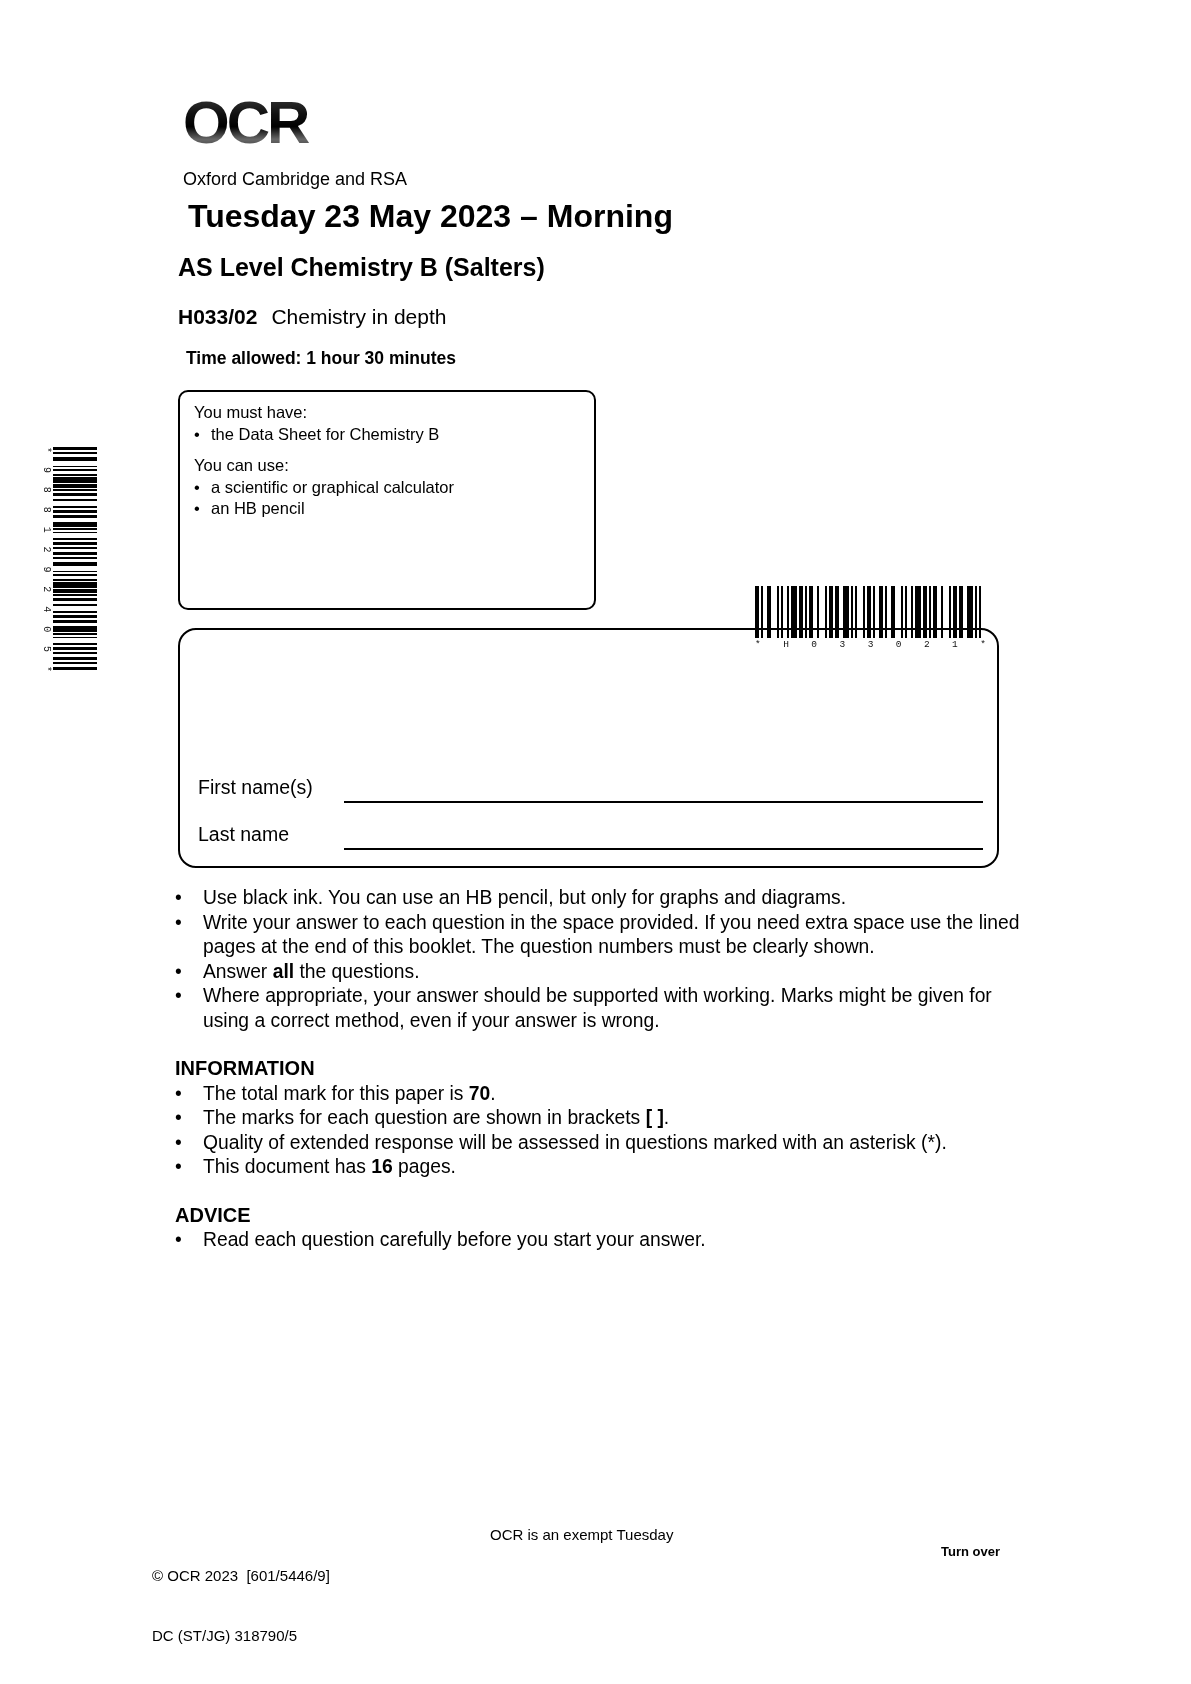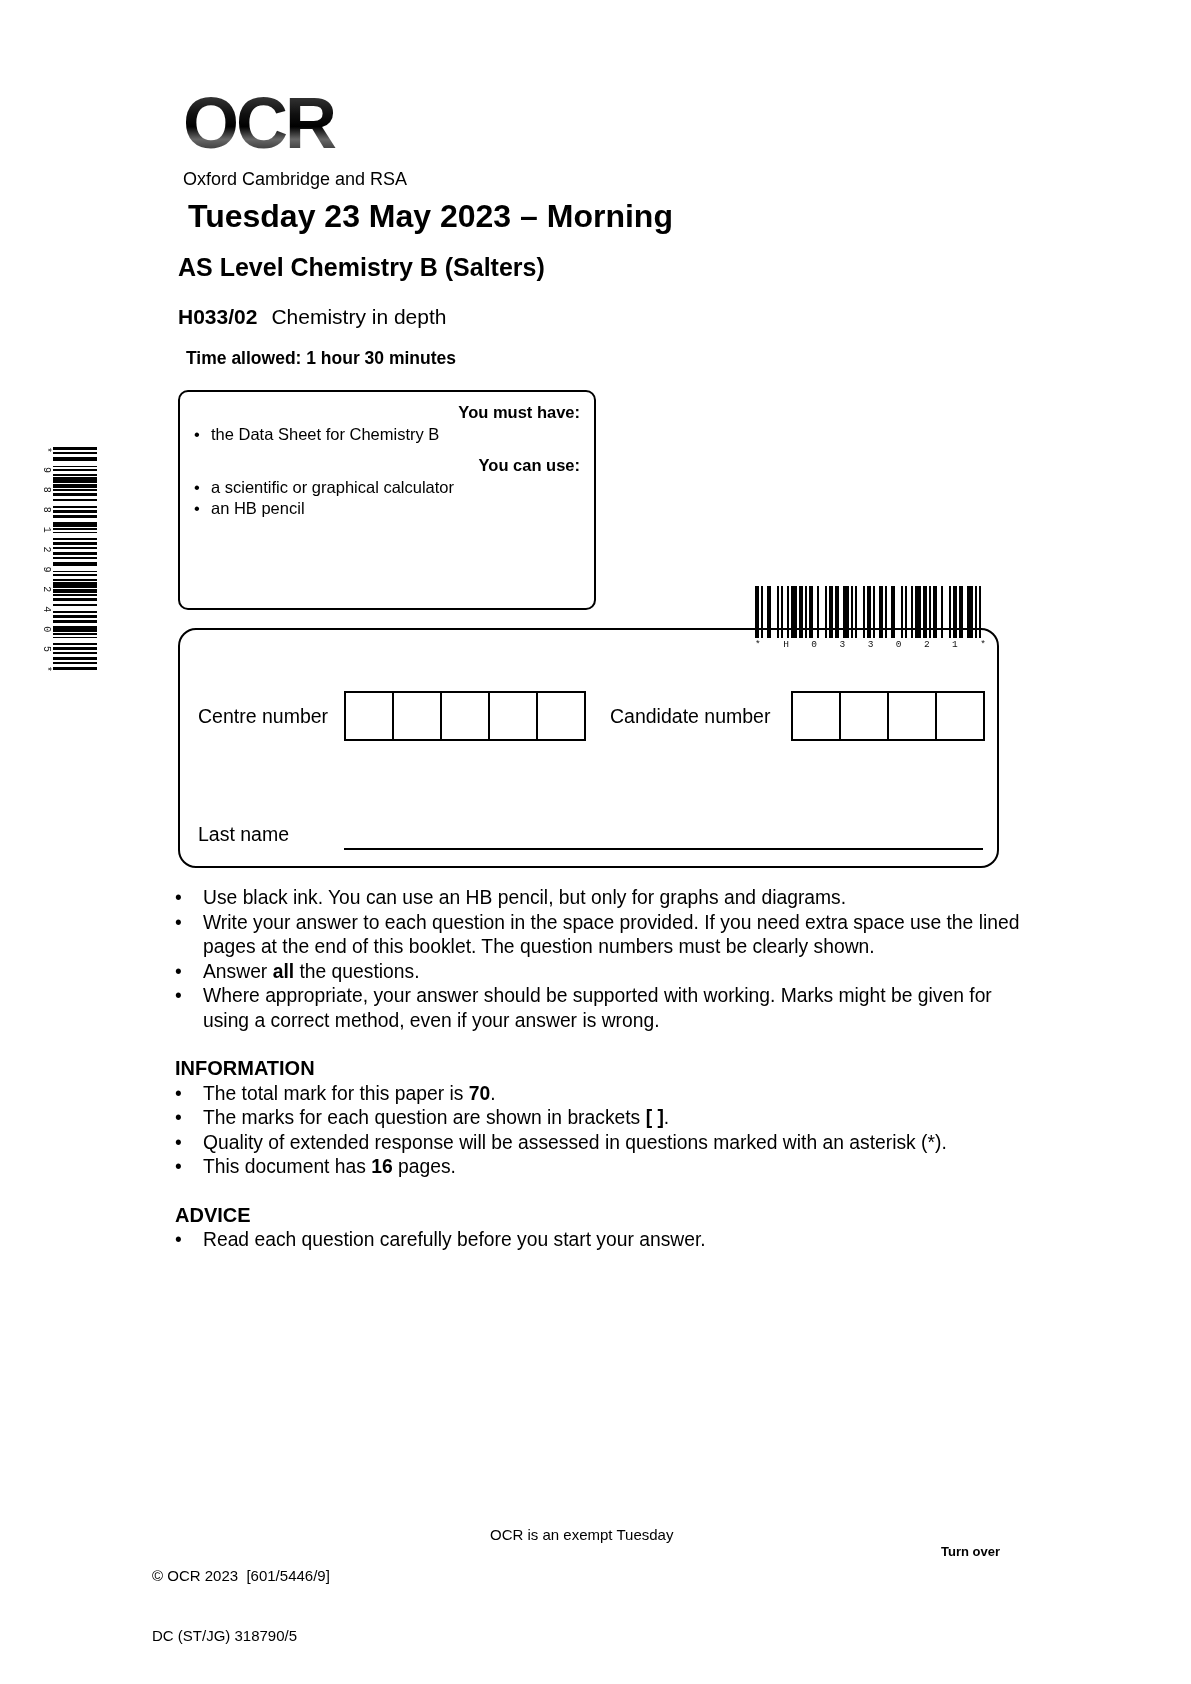--- a/index.html
+++ b/index.html
@@ -3,41 +3,41 @@
 <meta charset="utf-8">
 <style>
   html,body{margin:0;padding:0;background:#fff;}
   .page{
     position:relative;width:1191px;height:1684px;background:#ffffff;
     font-family:"Liberation Sans",sans-serif;color:#000;overflow:hidden;
   }
   .abs{position:absolute;}
   
   .logo-text{
-    font-size:72px;font-weight:700;letter-spacing:-3px;line-height:74px;color:#1b1b1b;
+    font-size:60px;font-weight:700;letter-spacing:-3px;line-height:74px;color:#1b1b1b;
   }
   @supports (-webkit-background-clip:text){
     .logo-text{
       background:linear-gradient(180deg,#4a4a4a 0%,#101010 38%,#000 55%,#676767 72%,#141414 100%);
       -webkit-background-clip:text;-webkit-text-fill-color:transparent;
     }
   }
   .logo-sub{font-size:18px;margin-top:9px;color:#000;}
   
   .date-title{font-size:32px;font-weight:700;}
   .qual-title{font-size:25px;font-weight:700;}
   .paper-line{font-size:21px;}
   .paper-code{font-weight:700;margin-right:14px;}
   .time-line{font-size:17.5px;font-weight:700;}
   
   .req-box{
     left:178px;top:390px;width:418px;height:220px;border:2px solid #000;border-radius:10px;
     box-sizing:border-box;padding:11px 14px;font-size:16.5px;
   }
-  .req-label{font-weight:700;margin-bottom:2px;text-align:right;}
+  .req-label{font-weight:400;margin-bottom:2px;}
   .req-box .bullet-row{font-size:16.5px;line-height:21px;}
   .req-box .dot{width:17px;flex:none;}
   .req-gap{height:11px;}
   
   .bars-h{display:flex;flex-direction:row;}
   .bars-v{display:flex;flex-direction:column;}
   .bars-h i,.bars-v i{display:block;flex:none;}
   .bars-h i{height:100%;}
   .bars-v i{width:100%;}
   i.bar{background:#000;}
@@ -316,36 +316,23 @@
         <span>3</span>
         <span>3</span>
         <span>0</span>
         <span>2</span>
         <span>1</span>
         <span>*</span>
       </div>
   </div>
 
   <div class="abs cand-box">
-    <div class="abs num-row">
-      <span class="num-label lbl-centre">Centre number</span>
-      <span class="cells">
-          <span class="cell"></span>
-          <span class="cell"></span>
-          <span class="cell"></span>
-          <span class="cell"></span>
-          <span class="cell"></span>
-        </span>
-      <span class="num-label lbl-cand">Candidate number</span>
-      <span class="cells">
-          <span class="cell"></span>
-          <span class="cell"></span>
-          <span class="cell"></span>
-          <span class="cell"></span>
-        </span>
+    <div class="abs name-row row-first">
+      <span class="num-label">First name(s)</span>
+      <span class="fill-line"></span>
     </div>
     <div class="abs name-row row-last">
       <span class="num-label">Last name</span>
       <span class="fill-line"></span>
     </div>
   </div>
 
   <div class="abs sections">
       <div class="sec-list">
         <div class="bullet-row">

